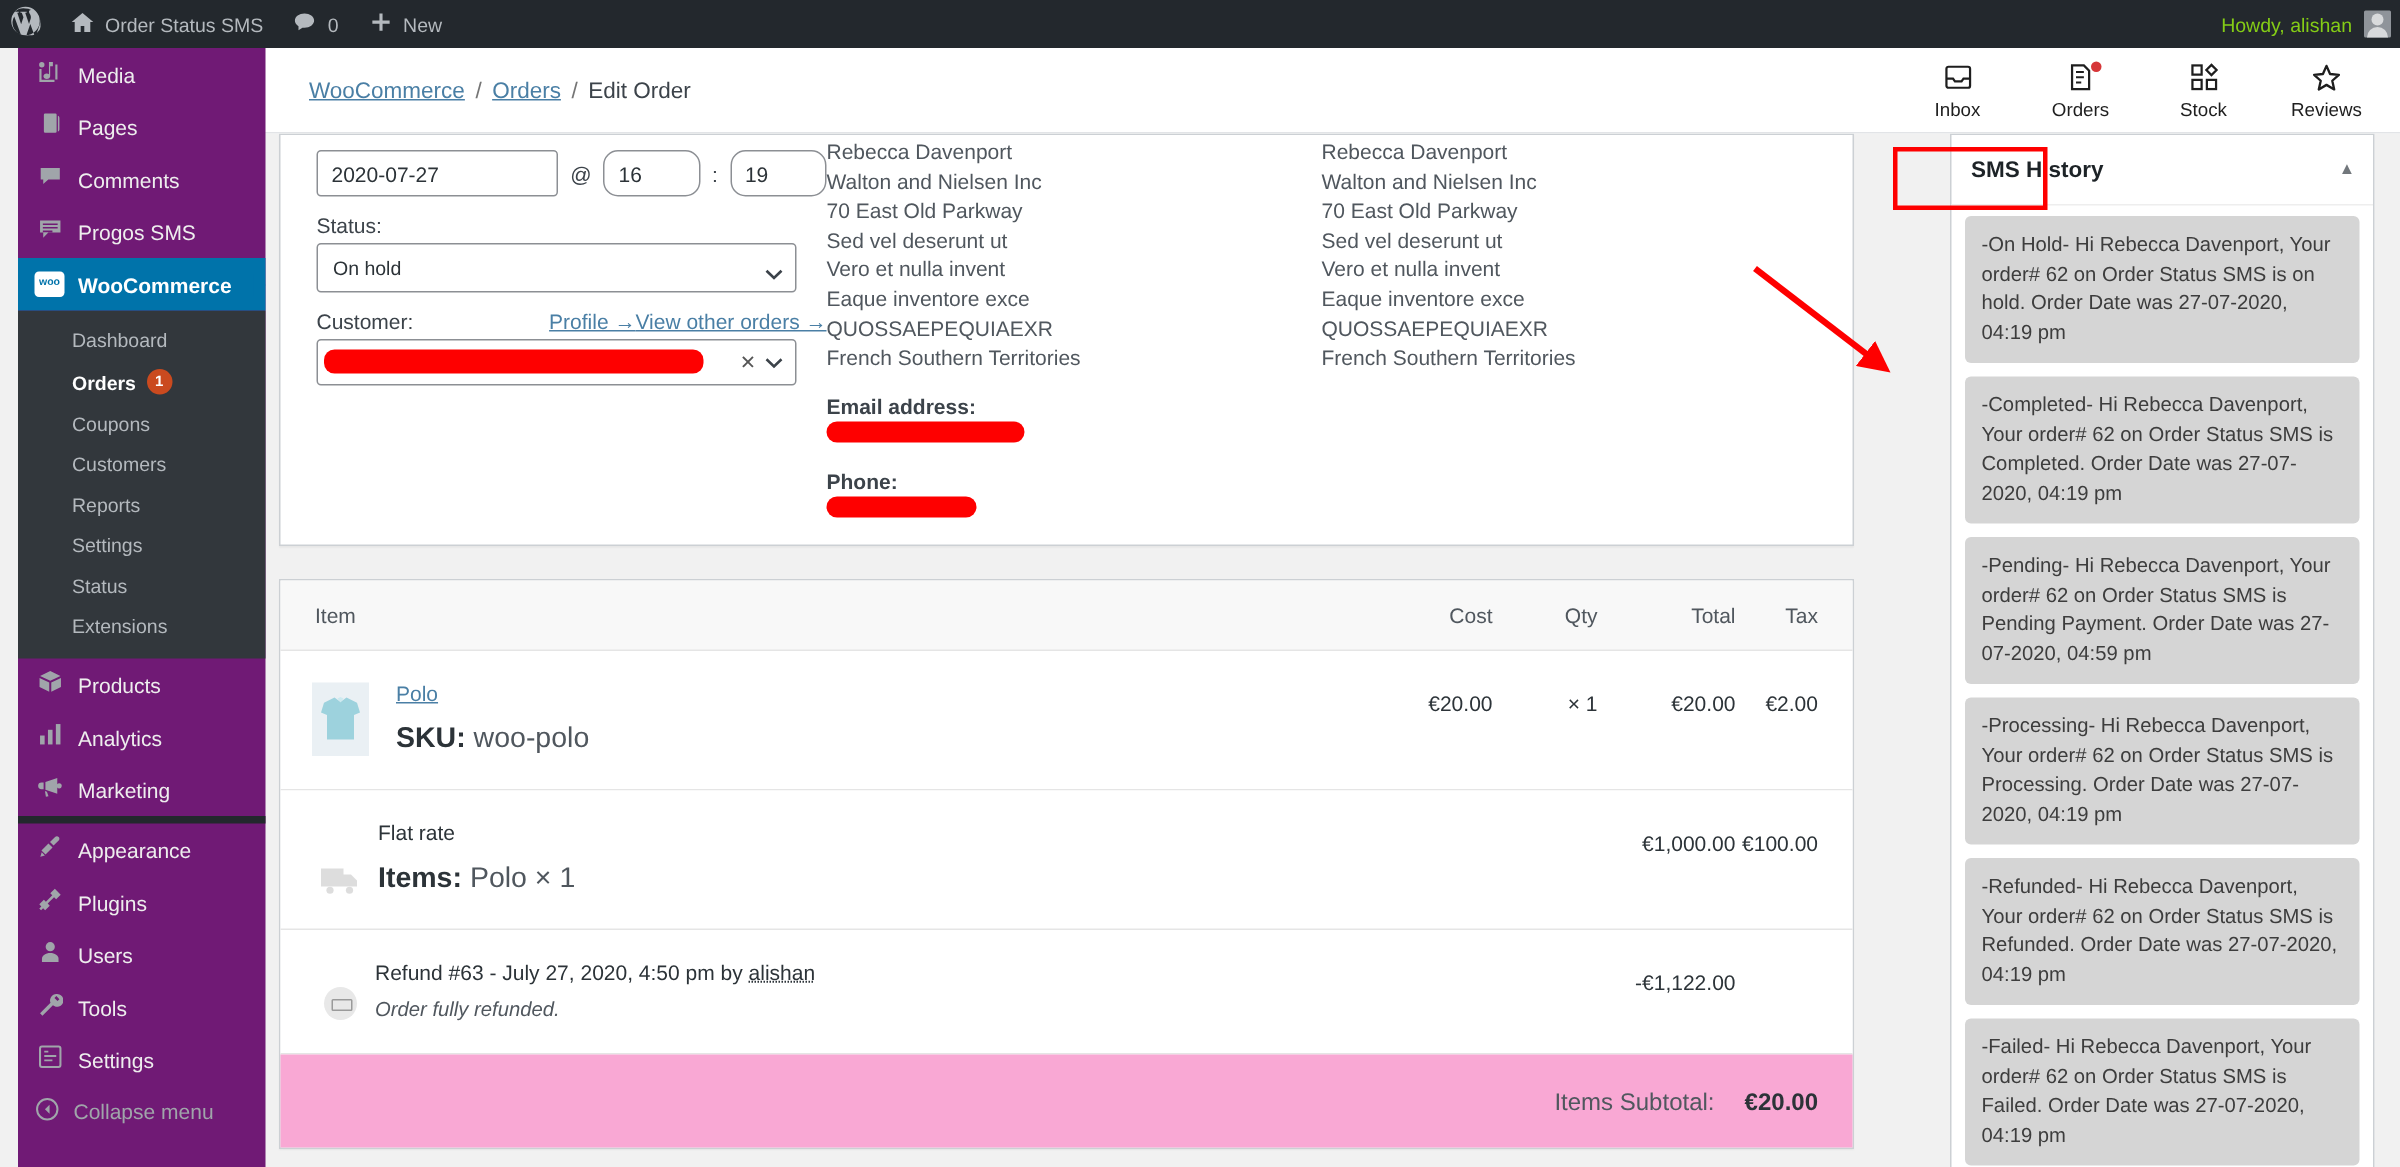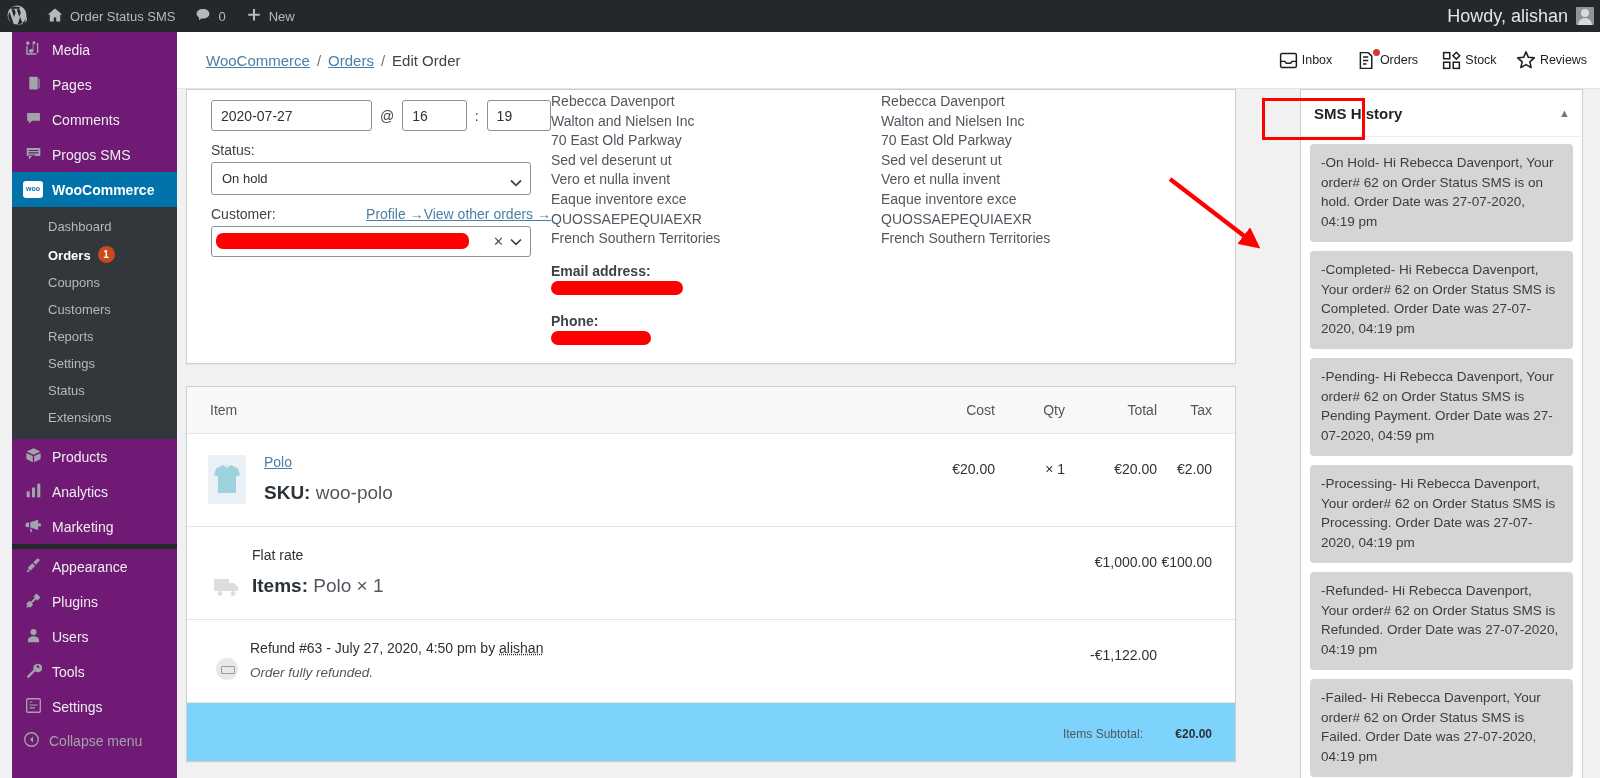--- a/index.html
+++ b/index.html
@@ -107,21 +107,21 @@
     padding-left: 41px; font-size: 15px; color: #3c434a;
     display: flex; align-items: center; gap: 7px;
   }
   #breadcrumb a { color: #4a7fa5; text-decoration: underline; cursor: pointer; }
   #breadcrumb .sep { color: #757575; }
   #activity-panel {
     margin-left: auto; display: flex; align-items: stretch;
     height: 57px; padding-right: 8px;
   }
   .activity-tab {
-    width: 82px; display: flex; flex-direction: row;
+    width: 82px; display: flex; flex-direction: column;
     align-items: center; justify-content: center; gap: 3px;
     color: #1e1e1e; font-size: 12.5px;
   }
   .activity-tab .ai { position: relative; height: 22px; display: flex; align-items: center; }
   .act-dot {
     position: absolute; right: -3px; top: 0px;
     width: 7px; height: 7px; border-radius: 50%; background: #d63638;
   }
 
   
@@ -145,21 +145,21 @@
   .od-col-3 { width: 340px; padding-top: 2px; }
 
   .date-row { display: flex; align-items: center; gap: 8px; }
   .inp {
     border: 1px solid #8c8f94; border-radius: 3px; background: #fff;
     height: 31px; padding: 0 9px; font-size: 14px; color: #2c3338;
     font-family: "Liberation Sans", sans-serif;
     display: flex; align-items: center;
   }
   .inp.date { width: 163px; }
-  .inp.hh, .inp.mm { width: 65px; justify-content: flex-start; }
+  .inp.hh, .inp.mm { width: 65px; justify-content: flex-start; border-radius: 10px; }
   .at { color: #3c434a; font-size: 14px; }
   .colon { color: #3c434a; font-size: 14px; }
 
   .field-label { font-size: 14px; color: #3c434a; margin: 11px 0 4px; }
   .select-box {
     position: relative; width: 320px; height: 33px;
     border: 1px solid #8c8f94; border-radius: 3px; background: #fff;
     display: flex; align-items: center; padding: 0 30px 0 10px;
     font-size: 13px; color: #2c3338;
   }
@@ -228,22 +228,22 @@
     background: #e8e8e8; flex: 0 0 22px; margin-left: 8px; margin-top: -1px;
     position: relative;
   }
   .refund-icon::after {
     content: ""; position: absolute; left: 5px; top: 8px;
     width: 12px; height: 6px; border: 1px solid #9a9a9a; border-radius: 1px;
   }
   .refund-note { font-style: italic; font-size: 13.5px; color: #50575e; margin-top: 9px; }
   .refund-line a { color: #2c3338; text-decoration: underline dotted; }
   .totals-row {
-    display: flex; align-items: flex-start; background: #7dd3fc;
-    padding: 24px 0 20px; font-size: 12px; color: #50575e;
+    display: flex; align-items: flex-start; background: #f9a8d4;
+    padding: 24px 0 20px; font-size: 16px; color: #50575e;
   }
   .totals-row .lbl { margin-left: auto; text-align: right; }
   .totals-row .val { width: 92px; text-align: right; padding-right: 23px; font-weight: 700; color: #2c3338; }
 
   
   #order-side {
     position: absolute; right: 17px; top: 0; width: 283px;
   }
   #sms-history-box { background: #fff; border: 1px solid #ccd0d4; }
   .box-header {
@@ -298,21 +298,21 @@
   </div>
   <div class="ab-item">
     <span class="glyph">
       <svg width="16" height="16" viewBox="0 0 20 20" fill="#b4b9be">
           <path d="M8.7 2.5h2.6v5.9h5.9v2.6h-5.9v5.9H8.7v-5.9H2.8V8.4h5.9z"></path>
         </svg>
     </span>
     <span>New</span>
   </div>
   <div class="ab-right">
-    <span style="color:#e5e5e5;font-size:18px">Howdy, alishan</span>
+    <span style="color:#84cc16;font-size:13px">Howdy, alishan</span>
     <span class="ab-avatar"></span>
   </div>
 </div>
 
 <div id="adminmenu">
 
   <div class="menu-top">
     <span class="mi">
       <svg width="18" height="18" viewBox="0 0 20 20" fill="#a0a5aa">
           <path d="M4.3 2.6a2 2 0 1 0 0 4 2 2 0 0 0 0-4zm5.3 0v9.1c-.4-.3-1-.5-1.6-.5-1.4 0-2.5.9-2.5 2s1.1 2 2.5 2 2.5-.9 2.5-2V5.8h2V2.6zm-7.1 5.2v9.6h11.2v-1.6H4.1V7.8zm13.4-3.4v11.2h-1.6V4.4z"></path>

